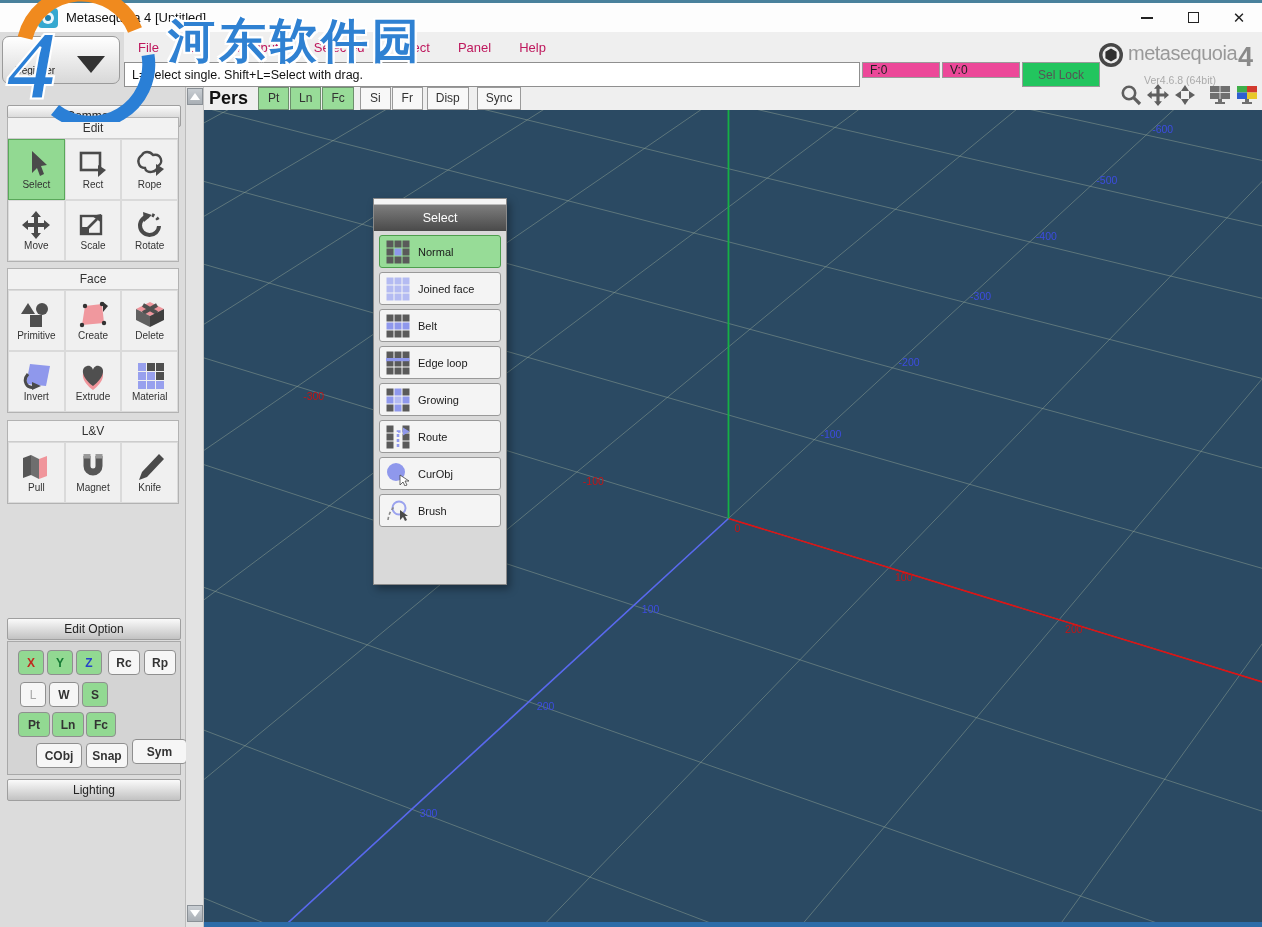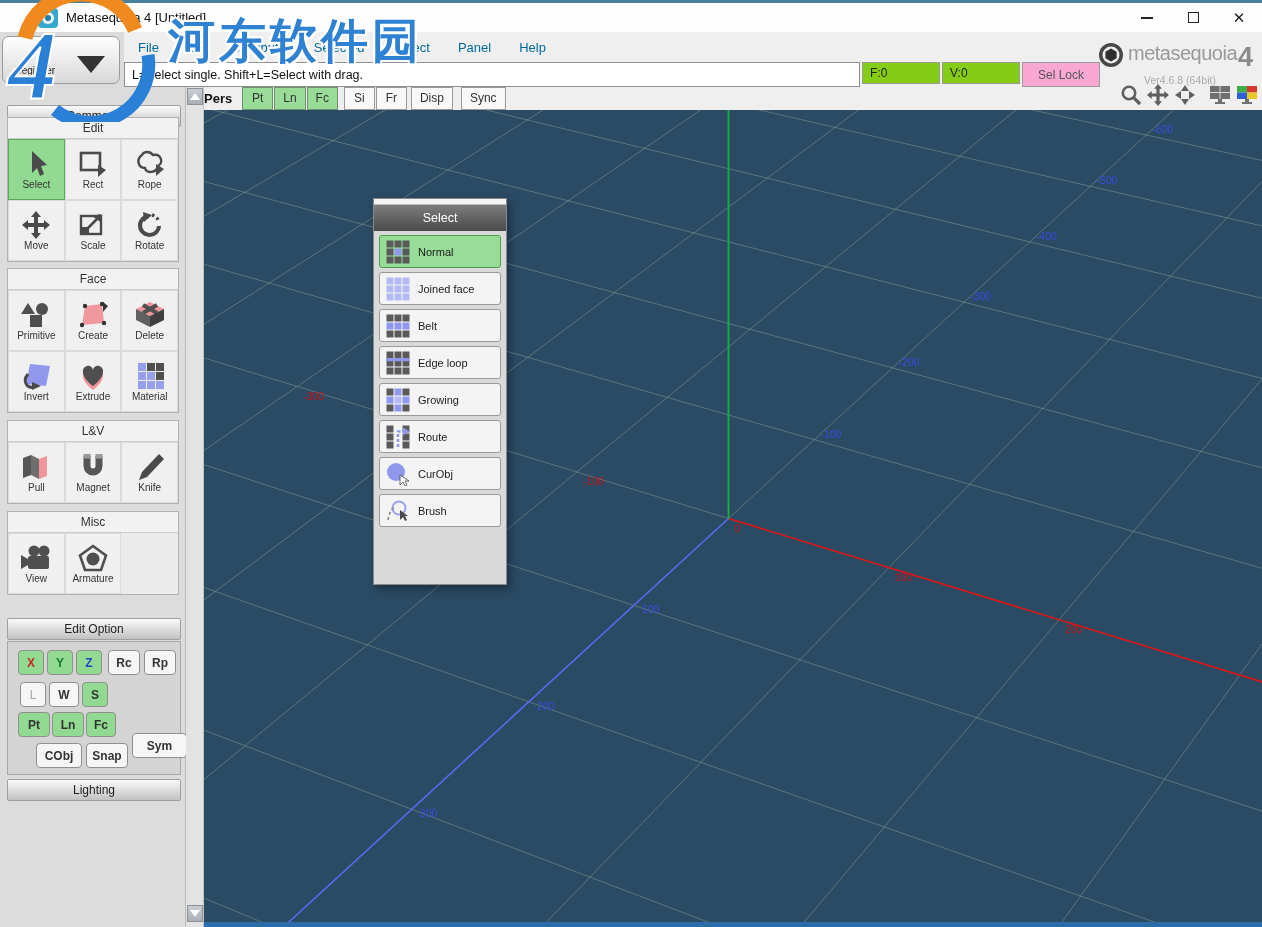--- a/index.html
+++ b/index.html
@@ -11,31 +11,31 @@
   .titlebar{left:0;top:3px;width:1262px;height:29px;background:#fdfdfd;display:flex;align-items:center}
   .appicon{margin-left:38px;width:20px;height:20px}
   .title-text{margin-left:8px;font-size:13px;color:#111}
   .winbtns{position:absolute;right:0;top:0;height:29px;display:flex}
   .winbtn{width:46px;height:29px;display:flex;align-items:center;justify-content:center;cursor:pointer}
   .glyph-min{width:12px;height:2px;background:#222}
   .glyph-max{width:11px;height:11px;border:1.5px solid #222}
   .glyph-close{font-size:15px;color:#222;line-height:1}
   
   .menubar{left:124px;top:33px;width:1138px;height:28px;display:flex;align-items:center}
-  .menu-item{padding:0 14px;font-size:13px;color:#0369a1;height:100%;display:flex;align-items:center;cursor:default}
+  .menu-item{padding:0 14px;font-size:13px;color:#be185d;height:100%;display:flex;align-items:center;cursor:default}
   .statusfield{left:124px;top:62px;width:736px;height:25px;background:#fff;border:1px solid #8f8f8f;font-size:12.5px;color:#111;display:flex;align-items:center;padding-left:7px}
-  .numbox{top:62px;height:22px;background:#84cc16;border:1px solid #9a9a9a;font-size:12px;color:#222;display:flex;align-items:center;padding-left:7px}
-  .sellock{top:62px;height:25px;background:#f9a8d4;border:1px solid #9a9a9a;font-size:12px;color:#555;display:flex;align-items:center;justify-content:center}
+  .numbox{top:62px;height:16px;background:#ec4899;border:1px solid #9a9a9a;font-size:12px;color:#222;display:flex;align-items:center;padding-left:7px}
+  .sellock{top:62px;height:25px;background:#22c55e;border:1px solid #9a9a9a;font-size:12px;color:#555;display:flex;align-items:center;justify-content:center}
   .beginner-zone{left:0;top:32px;width:124px;height:55px;background:#dcdcdc}
   .beginner-btn{left:2px;top:36px;width:118px;height:48px;background:linear-gradient(#ffffff,#d8d8d8);border:1px solid #9a9a9a;border-radius:7px;cursor:pointer}
   .beginner-lbl{position:absolute;left:12px;bottom:7px;font-size:10px;color:#222}
   .beginner-tri{position:absolute;right:14px;bottom:10px;width:0;height:0;border-left:14px solid transparent;border-right:14px solid transparent;border-top:17px solid #333}
   
   .viewtb{left:204px;top:86px;width:1058px;height:24px;display:flex;align-items:center}
-  .pers{font-size:13px;font-weight:bold;color:#111;margin-right:10px}
+  .pers{font-size:18px;font-weight:bold;color:#111;margin-left:5px;margin-right:10px}
   .tg{height:23px;min-width:31px;padding:0 8px;border:1px solid #9a9a9a;background:#f8f8f8;font-size:12px;color:#333;display:flex;align-items:center;justify-content:center;cursor:pointer;margin-right:1px}
   .tg.on{background:#98dc98;border-color:#6d8f6d}
   .tbicons{position:absolute;right:4px;top:84px;display:flex;align-items:center;gap:5px}
   
   .brand{left:1098px;top:42px;width:164px;height:34px;display:flex;}
   .brand-word{font-size:20px;color:#999;letter-spacing:-0.5px;margin-left:4px}
   .brand-four{font-size:27px;color:#8a8a8a;font-weight:bold;margin-left:1px}
   .brand-ver{left:1120px;top:74px;width:120px;text-align:center;font-size:10.5px;color:#ababab}
   
   .panel{left:0;top:87px;width:186px;height:840px;background:#dcdcdc;border-right:1px solid #bcbcbc}
@@ -321,42 +321,20 @@
       </div>
       <div class="cbtn">
         <svg width="32" height="28" viewBox="0 0 32 28">
           <polygon points="25,1 30,6 13,24 5,27 8,19" fill="#4a4a4a"></polygon>
         </svg>
           <span class="lbl">Knife</span>
       </div>
     </div>
   </div>
 
-  <div class="grp" style="top:424px">
-    <div class="grp-h">Misc</div>
-    <div class="grp-grid">
-      <div class="cbtn">
-        <svg width="32" height="28" viewBox="0 0 32 28">
-          <polygon points="8,15 1,11 1,25 8,21" fill="#4f4f4f"></polygon>
-          <rect x="8" y="12" width="21" height="13" rx="2" fill="#4f4f4f"></rect>
-          <circle cx="14" cy="7" r="5.5" fill="#4f4f4f"></circle>
-          <circle cx="24" cy="7" r="5.5" fill="#4f4f4f"></circle>
-        </svg>
-          <span class="lbl">View</span>
-      </div>
-      <div class="cbtn">
-        <svg width="32" height="28" viewBox="0 0 32 28">
-          <polygon points="16,2 29,11.5 24,26 8,26 3,11.5" fill="none" stroke="#4f4f4f" stroke-width="2.6"></polygon>
-          <circle cx="16" cy="15" r="6.5" fill="#4f4f4f"></circle>
-        </svg>
-          <span class="lbl">Armature</span>
-      </div>
-      <div></div>
-    </div>
-  </div>
 
   <div class="hdr" style="top:531px">Edit Option</div>
   <div class="eo-body">
     <div class="eob on" style="left: 10px; top: 8px; width: 26px; color: rgb(192, 41, 30);">
         <span>X</span>
       </div>
     <div class="eob on" style="left: 39px; top: 8px; width: 26px; color: rgb(21, 122, 51);">
         <span>Y</span>
       </div>
     <div class="eob on" style="left: 68px; top: 8px; width: 26px; color: rgb(38, 67, 200);">
@@ -385,21 +363,21 @@
       </div>
     <div class="eob on" style="left:78px;top:70px;width:30px">
         <span>Fc</span>
       </div>
     <div class="eob" style="left:28px;top:101px;width:46px">
         <span>CObj</span>
       </div>
     <div class="eob" style="left:78px;top:101px;width:42px">
         <span>Snap</span>
       </div>
-    <div class="eob" style="left:124px;top:91px;width:55px">
+    <div class="eob" style="left:124px;top:97px;width:55px">
         <span>Sym</span>
       </div>
   </div>
 
   <div class="hdr" style="top:692px">Lighting</div>
 </div>
 
 <div class="abs vstrip"></div>
 <div class="abs sb" style="top:88px">
     <div class="tri-up"></div>

